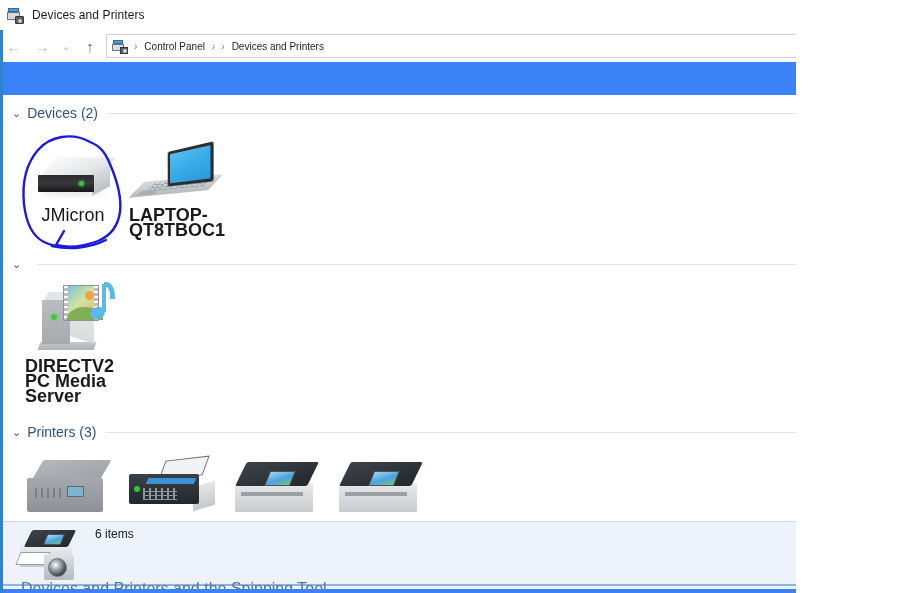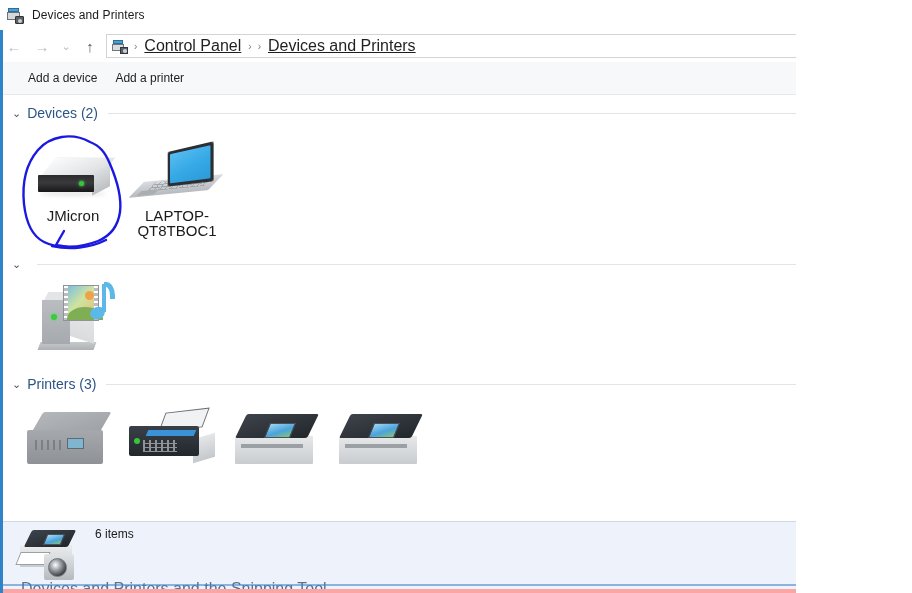--- a/index.html
+++ b/index.html
@@ -10,21 +10,21 @@
     overflow: hidden;
     background: #ffffff;
     font-family: "Liberation Sans", sans-serif;
     -webkit-font-smoothing: antialiased;
   }
 
   #window {
     position: relative;
     width: 796px;
     height: 593px;
-    background: #fca5a5;
+    background: #3b82f6;
     overflow: hidden;
   }
 
   
   .left-edge {
     position: absolute;
     left: 0; top: 30px;
     width: 3px; height: 563px;
     background: #2e83c9;
     z-index: 40;
@@ -136,25 +136,24 @@
     background: #5a6166;
     border: 1px solid #30363a;
   }
   .ci-cam::after {
     content:"";
     position:absolute; left:2px; top:1.5px;
     width:3.5px;height:3.5px;border-radius:50%;
     background:#c9ced2;
   }
   .crumb {
-    font-size: 16px;
+    font-size: 10px;
     color: #1f1f1f;
     padding: 2px 4px;
     white-space: nowrap;
-    text-decoration: underline;
   }
   .crumb-sep {
     font-size: 10px;
     color: #7a7f83;
     padding: 0 3px;
     user-select: none;
   }
   .addr-right {
     margin-left: auto;
     display: flex;
@@ -238,27 +237,27 @@
     align-items: center;
     text-align: center;
   }
   .tile-icon {
     width: 86px; height: 74px;
     position: relative;
     flex: 0 0 auto;
   }
   .tile-label {
     margin-top: 3px;
-    font-size: 15px;
+    font-size: 18px;
     line-height: 15px;
     color: #1a1a1a;
     width: 100px;
     word-wrap: break-word;
   }
-  .tile-label.left { text-align: center; align-self: flex-start; padding-left: 4px; }
+  .tile-label.left { text-align: left; align-self: flex-start; padding-left: 4px; font-weight: bold; }
 
   
   .hdd { position: absolute; left: 8px; top: 26px; width: 72px; height: 40px; }
   .hdd-top {
     position: absolute; left: 10px; top: 0;
     width: 60px; height: 20px;
     background: linear-gradient(150deg, #fbfbfc 0%, #e7e8ea 60%, #d6d8da 100%);
     transform: skewX(-38deg);
     border-top: 1px solid #f4f5f6;
   }
@@ -653,24 +652,20 @@
       <span class="crumb-sep">›</span>
       <span class="crumb">Devices and Printers</span>
 
       <div class="addr-right">
         <div class="addr-chevron">⌄</div>
         <div class="addr-refresh">↻</div>
       </div>
     </div>
   </div>
 
-  <div class="cmdbar">
-    <div class="cmd-item">Add a device</div>
-    <div class="cmd-item">Add a printer</div>
-  </div>
 
   <div class="content">
 
     <div class="group-header">
       <span class="group-chevron">⌄</span>
       <span class="group-title">Devices (2)</span>
       <span class="group-rule"></span>
     </div>
 
     <div class="tile-row">
@@ -722,20 +717,21 @@
           <div class="filmstrip">
             <div class="fs-sun"></div>
             <div class="fs-hill"></div>
           </div>
           <div class="note">
             <div class="note-stem"></div>
             <div class="note-flag"></div>
             <div class="note-head"></div>
           </div>
         </div>
+        <div class="tile-label left">DIRECTV2PC Media Server</div>
       </div>
     </div>
 
     <div class="group-header" style="margin-top:16px;">
       <span class="group-chevron">⌄</span>
       <span class="group-title">Printers (3)</span>
       <span class="group-rule"></span>
     </div>
 
     <div class="printer-row">

